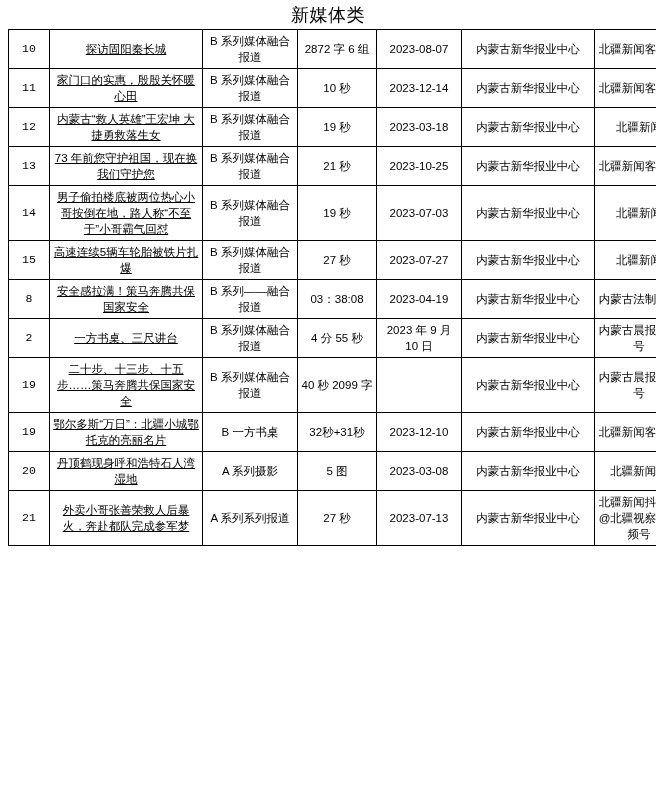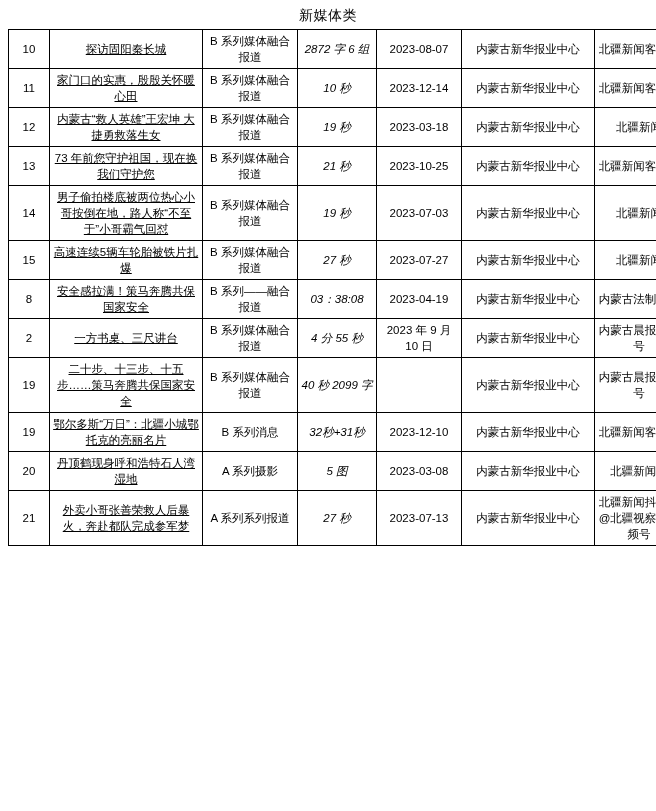--- a/index.html
+++ b/index.html
@@ -16,44 +16,44 @@
   }
   .page {
     position: relative;
     width: 656px;
     height: 811px;
     box-sizing: border-box;
     padding: 0 8px;
   }
   .doc-title {
     text-align: center;
-    font-size: 14px;
+    font-size: 18px;
     line-height: 14px;
     padding: 8px 0 7px 0;
     letter-spacing: 0.5px;
     font-weight: 500;
   }
   table.main-table {
     border-collapse: collapse;
     width: 640px;
     table-layout: fixed;
   }
   table.main-table td {
     border: 1px solid #000000;
     text-align: center;
     vertical-align: middle;
     font-size: 11.5px;
     line-height: 16px;
     padding: 3px 2px;
     word-break: break-word;
   }
-  td.c-idx   { width: 36px;  font-size: 12px; }
+  td.c-idx   { width: 36px;  font-size: 12px; font-family: Liberation Mono, monospace; }
   td.c-name  { width: 148px; text-align: left; padding-left: 6px; padding-right: 6px; text-decoration: underline; }
   td.c-type  { width: 90px; }
-  td.c-spec  { width: 74px; font-style: italic; }
+  td.c-spec  { width: 74px; }
   td.c-date  { width: 80px; }
   td.c-unit  { width: 128px; }
   td.c-plat  { width: 84px; }
 </style>
 </head>
 <body>
 
 <div class="page">
 
   <div class="doc-title">新媒体类</div>
@@ -149,21 +149,21 @@
         <td class="c-spec">40 秒
 2099 字</td>
         <td class="c-date"></td>
         <td class="c-unit">内蒙古新华报业中心</td>
         <td class="c-plat">内蒙古晨报视频号</td>
       </tr>
 
       <tr>
         <td class="c-idx">19</td>
         <td class="c-name">鄂尔多斯“万日”：北疆小城鄂托克的亮丽名片</td>
-        <td class="c-type">B 系列消息</td>
+        <td class="c-type">B 一方书桌</td>
         <td class="c-spec">32秒+31秒</td>
         <td class="c-date">2023-12-10</td>
         <td class="c-unit">内蒙古新华报业中心</td>
         <td class="c-plat">北疆新闻客户端</td>
       </tr>
 
       <tr>
         <td class="c-idx">20</td>
         <td class="c-name">丹顶鹤现身呼和浩特石人湾湿地</td>
         <td class="c-type">A 系列摄影</td>

